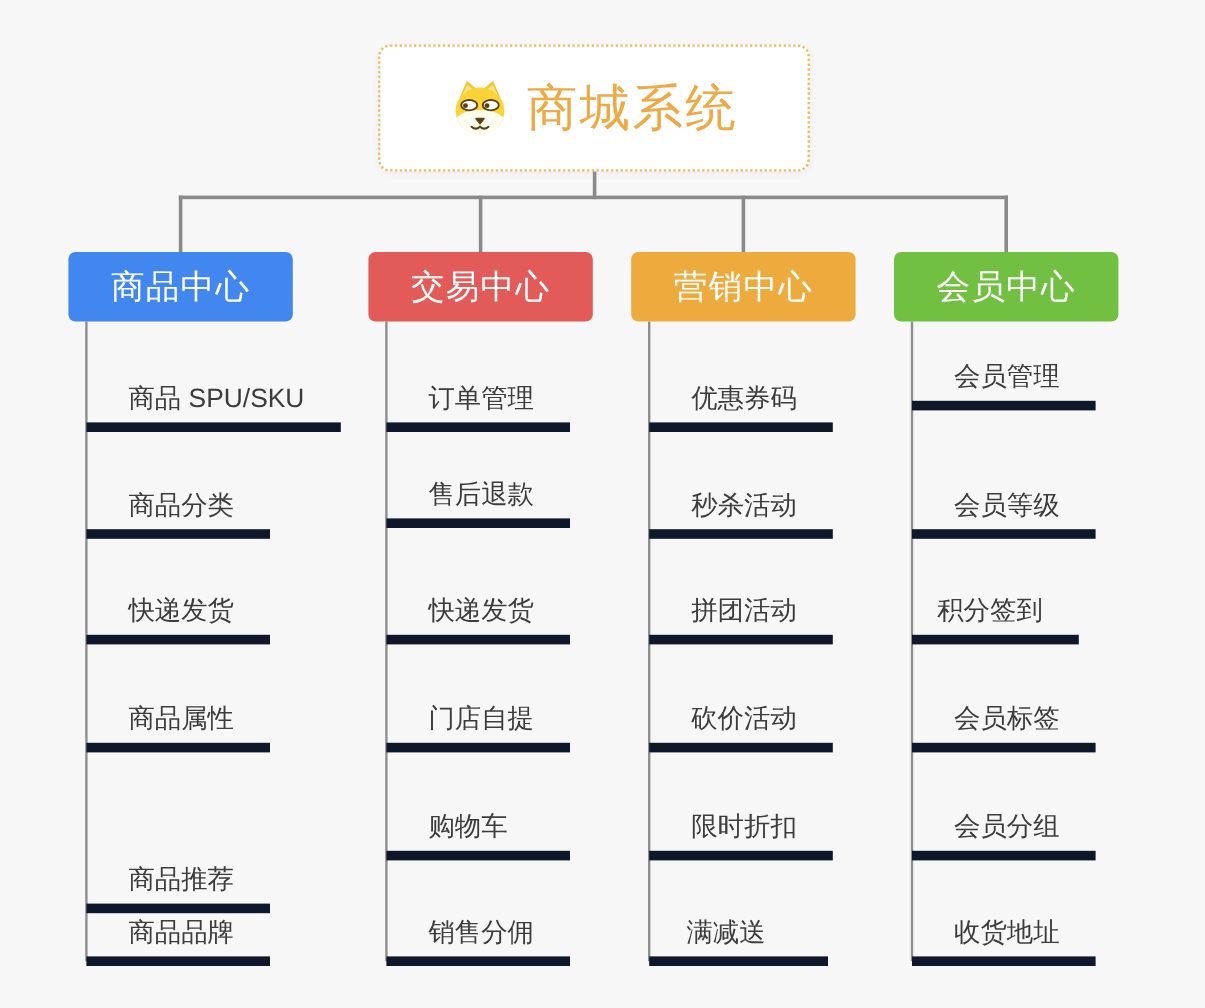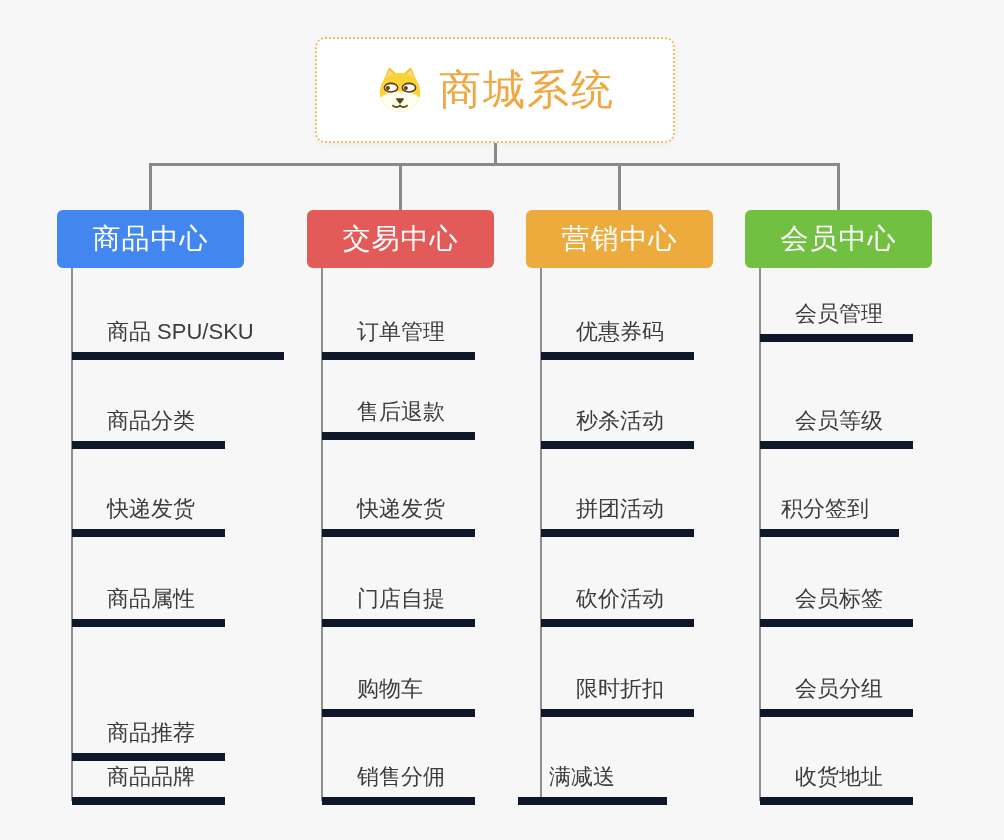--- a/index.html
+++ b/index.html
@@ -90,21 +90,21 @@
       <div class="leaf" style="left: 322px; top: 763px;"><span>销售分佣</span></div>
       <div class="branch-box" style="left: 526px; background: rgb(237, 171, 62);">
         <span class="branch-label">营销中心</span>
       </div>
       <div class="rail" style="left: 540px;"></div>
       <div class="leaf" style="left: 541px; top: 318px;"><span>优惠券码</span></div>
       <div class="leaf" style="left: 541px; top: 407px;"><span>秒杀活动</span></div>
       <div class="leaf" style="left: 541px; top: 495px;"><span>拼团活动</span></div>
       <div class="leaf" style="left: 541px; top: 585px;"><span>砍价活动</span></div>
       <div class="leaf" style="left: 541px; top: 675px;"><span>限时折扣</span></div>
-      <div class="leaf" style="left: 518px; top: 763px; padding-left: 31px;"><span>满减送</span></div>
+      <div class="leaf" style="left: 541px; top: 763px; padding-left: 31px;"><span>满减送</span></div>
       <div class="branch-box" style="left: 745px; background: rgb(114, 192, 66);">
         <span class="branch-label">会员中心</span>
       </div>
       <div class="rail" style="left: 759px;"></div>
       <div class="leaf" style="left: 760px; top: 300px;"><span>会员管理</span></div>
       <div class="leaf" style="left: 760px; top: 407px;"><span>会员等级</span></div>
       <div class="leaf" style="left: 760px; top: 495px; padding-left: 21px;"><span>积分签到</span></div>
       <div class="leaf" style="left: 760px; top: 585px;"><span>会员标签</span></div>
       <div class="leaf" style="left: 760px; top: 675px;"><span>会员分组</span></div>
       <div class="leaf" style="left: 760px; top: 763px;"><span>收货地址</span></div>

